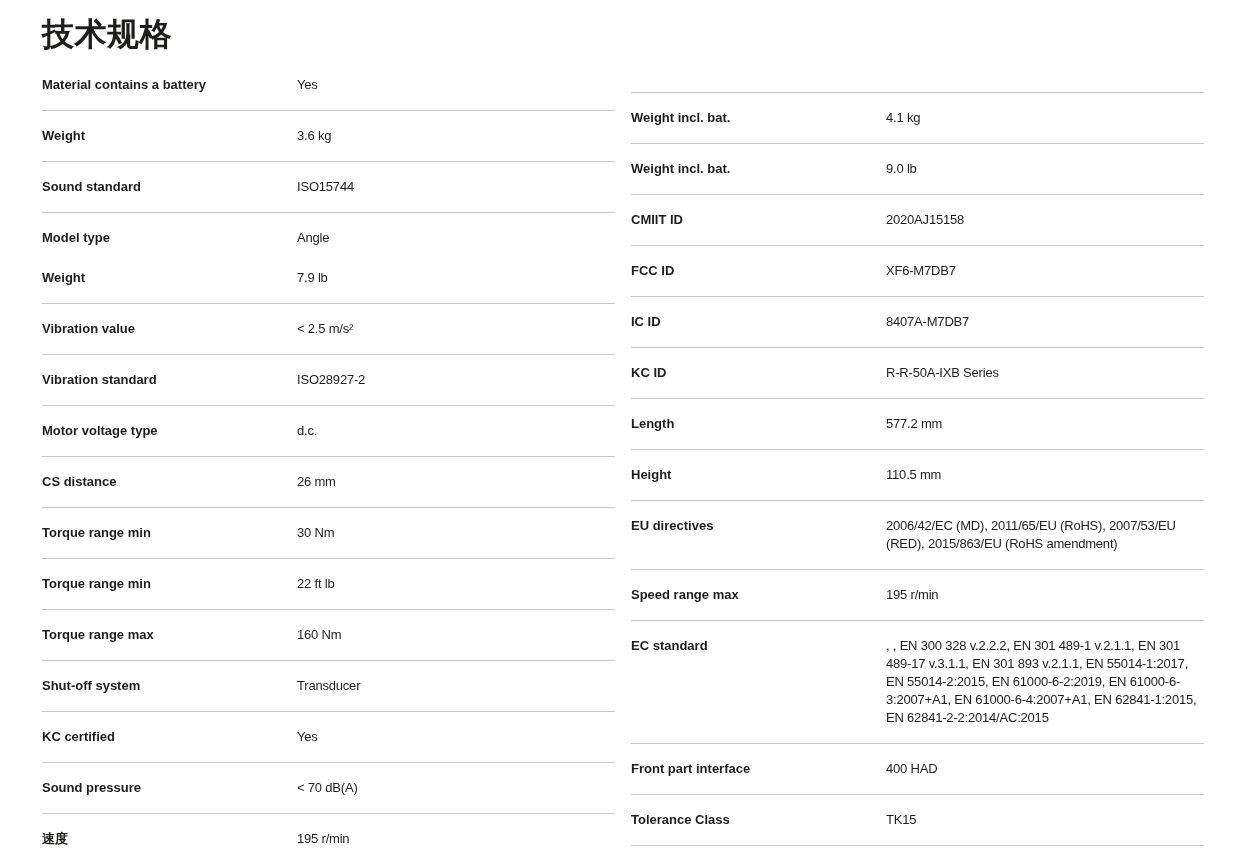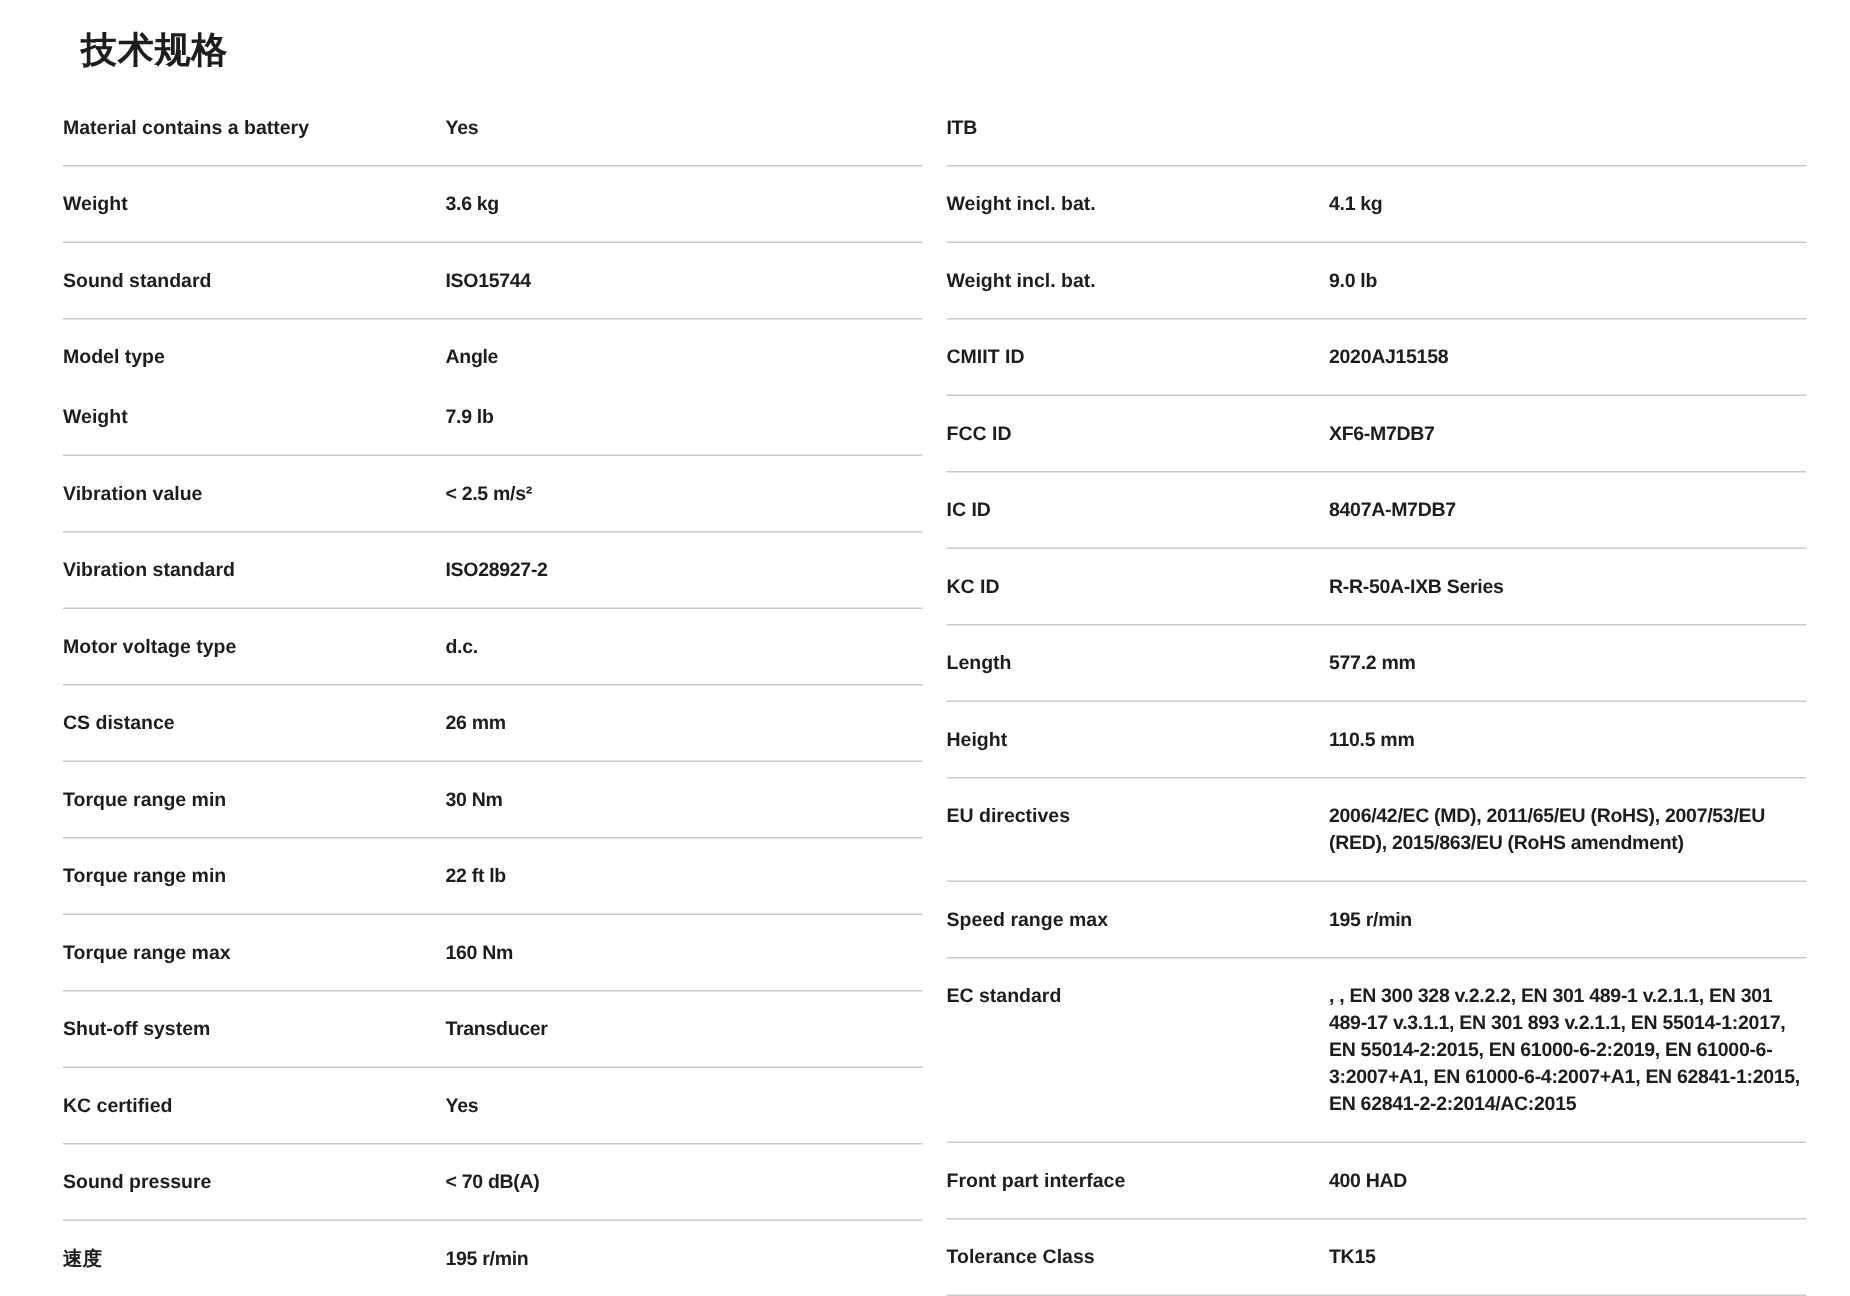--- a/index.html
+++ b/index.html
@@ -12,24 +12,24 @@
     height: 864px;
     overflow: hidden;
     font-family: "Liberation Sans", "DejaVu Sans", sans-serif;
     color: #1d1d1b;
   }
   .page {
     padding: 20px 29px 0 42px;
     box-sizing: border-box;
   }
   .title {
-    font-size: 24px;
+    font-size: 32px;
     font-weight: 700;
     line-height: 28px;
-    margin: 0 0 12px 12px;
+    margin: 0 0 12px 0;
     letter-spacing: 0.5px;
   }
   .columns {
     display: flex;
     gap: 16px;
   }
   .column {
     flex: 1 1 0;
     min-width: 0;
   }
@@ -51,21 +51,21 @@
   .spec-label {
     width: 255px;
     flex: none;
     box-sizing: border-box;
     padding-right: 14px;
     font-weight: 600;
   }
   .spec-value {
     flex: 1;
     min-width: 0;
-    font-weight: 700;
+    font-weight: 400;
     letter-spacing: -0.2px;
   }
 </style>
 </head>
 <body>
 
 <div class="page">
   <h1 class="title">技术规格</h1>
   <div class="columns">
     <div class="column">
@@ -129,21 +129,20 @@
           <div class="spec-label">Sound pressure</div>
           <div class="spec-value">&lt; 70 dB(A)</div>
         </div>
         <div class="spec-row">
           <div class="spec-label">速度</div>
           <div class="spec-value">195 r/min</div>
         </div>
       </div>
     <div class="column">
         <div class="spec-row">
-          <div class="spec-value">ITB</div>
         </div>
         <div class="spec-row">
           <div class="spec-label">Weight incl. bat.</div>
           <div class="spec-value">4.1 kg</div>
         </div>
         <div class="spec-row">
           <div class="spec-label">Weight incl. bat.</div>
           <div class="spec-value">9.0 lb</div>
         </div>
         <div class="spec-row">

